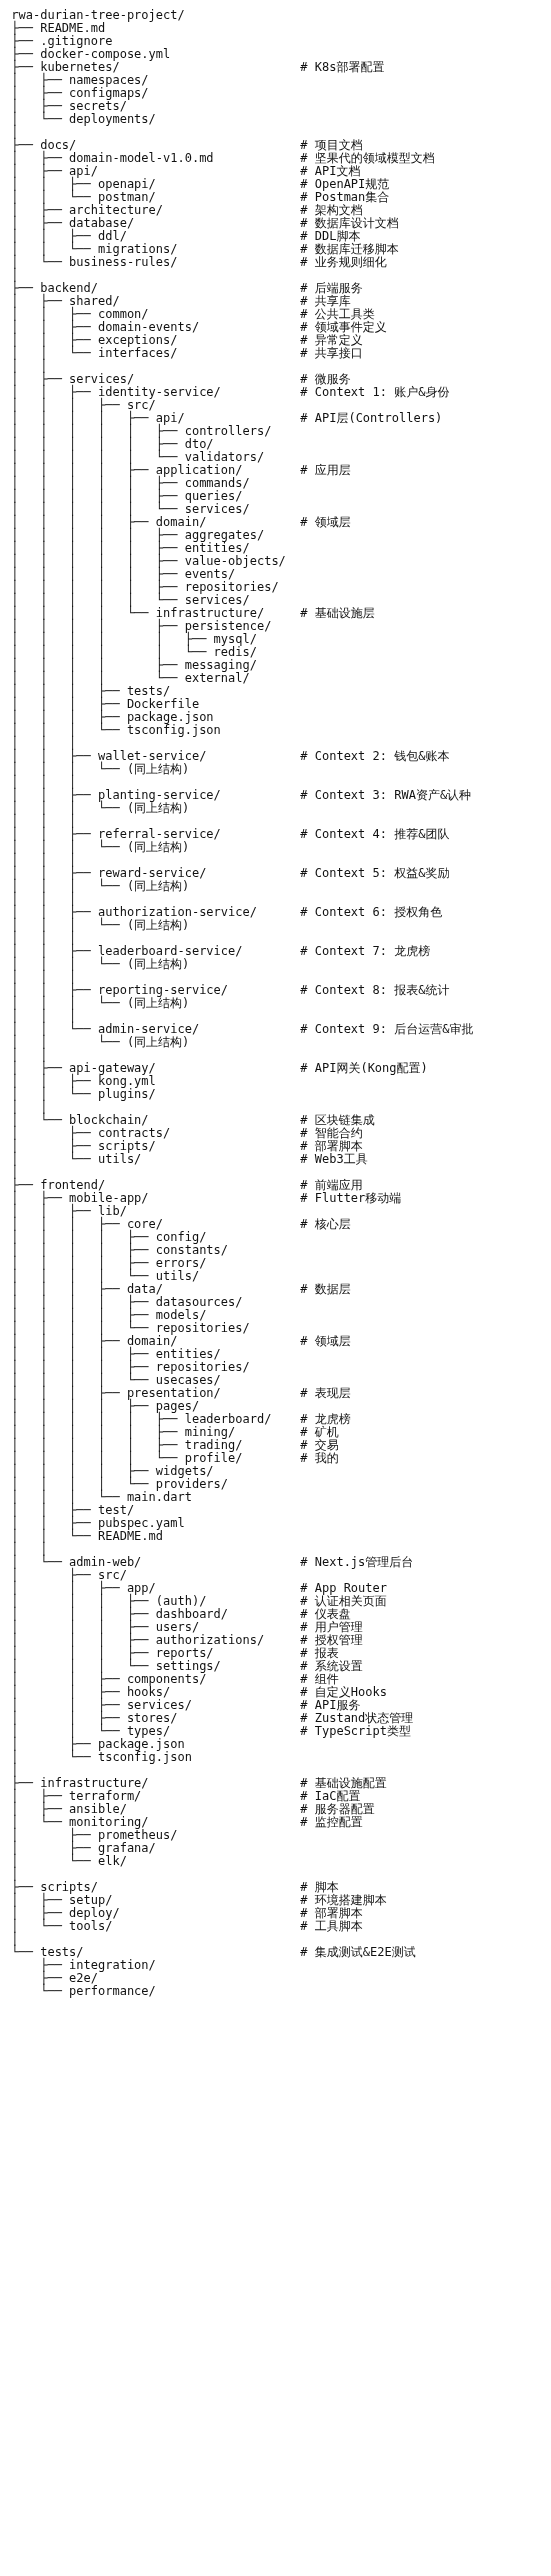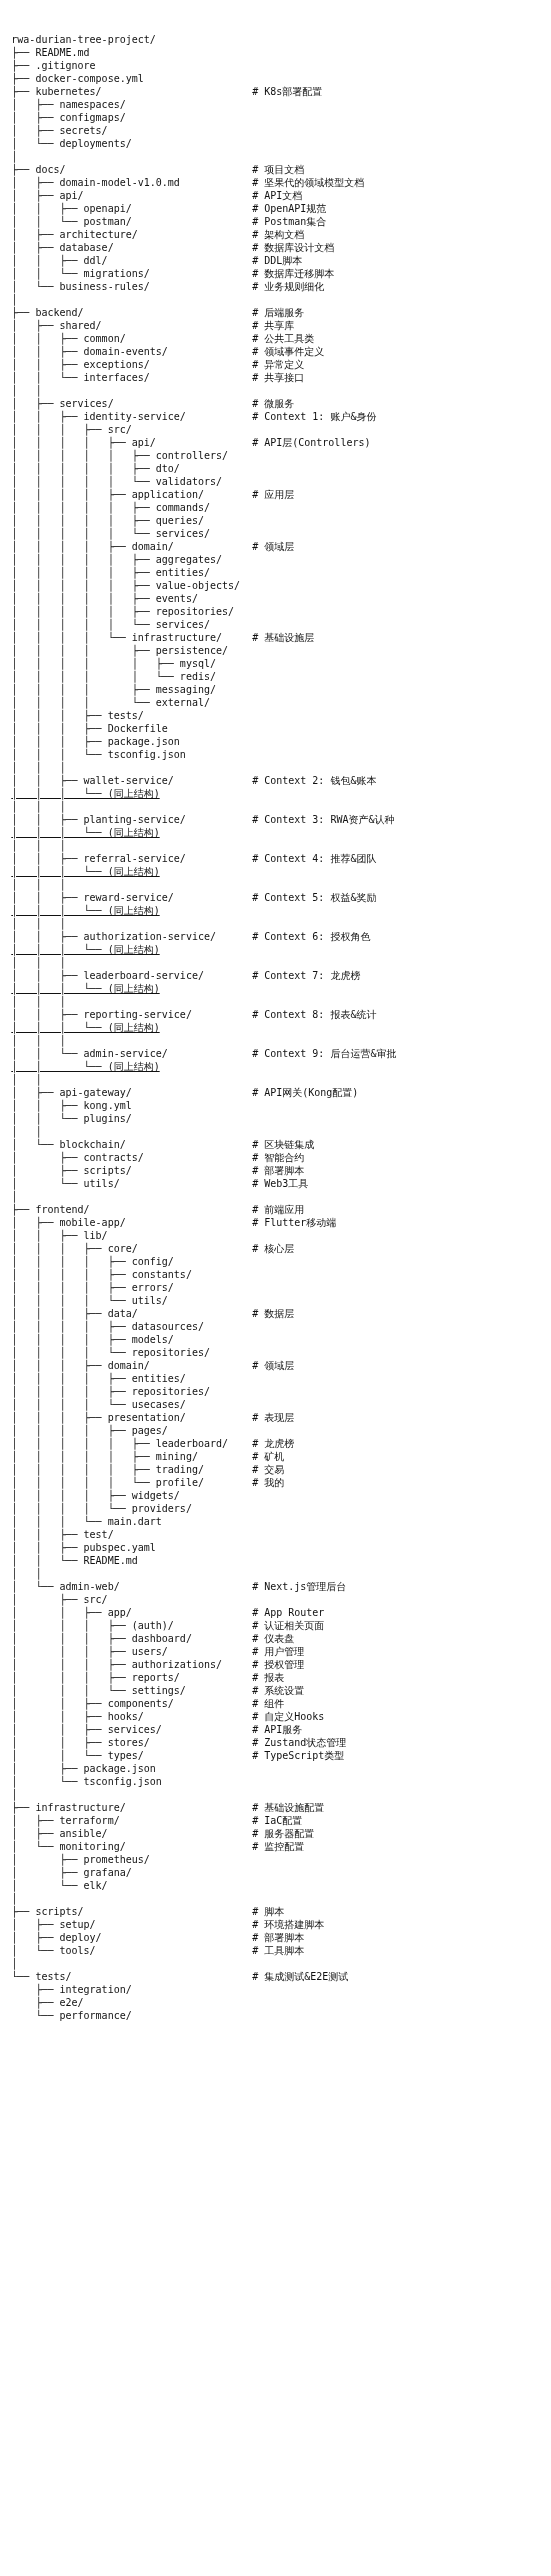--- a/index.html
+++ b/index.html
@@ -7,38 +7,36 @@
     padding: 0;
     background: #ffffff;
   }
   body {
     width: 551px;
     min-height: 3177px;
     font-family: "DejaVu Sans Mono", "Liberation Mono", monospace;
   }
   #tree {
     padding: 9.3px 0 20.6px 11.3px;
-    font-size: 10px;
+    font-size: 12px;
     line-height: 13px;
     color: #111111;
     white-space: pre;
-    margin-top: 24px;
   }
   .row {
     display: block;
     white-space: pre;
     height: 13px;
   }
   .path {
     color: #111111;
   }
   .comment {
     color: #111111;
   }
   .u {
-    text-decoration: underline;
   }
 </style>
 </head>
 <body>
 
 <div id="tree"><div class="row"><span class="path">rwa-durian-tree-project/</span></div><div class="row"><span class="path">├── README.md</span></div><div class="row"><span class="path">├── .gitignore</span></div><div class="row"><span class="path">├── docker-compose.yml</span></div><div class="row"><span class="path">├── kubernetes/</span><span>                         </span><span class="comment"># K8s部署配置</span></div><div class="row"><span class="path">│   ├── namespaces/</span></div><div class="row"><span class="path">│   ├── configmaps/</span></div><div class="row"><span class="path">│   ├── secrets/</span></div><div class="row"><span class="path">│   └── deployments/</span></div><div class="row"><span class="path">│</span></div><div class="row"><span class="path">├── docs/</span><span>                               </span><span class="comment"># 项目文档</span></div><div class="row"><span class="path">│   ├── domain-model-v1.0.md</span><span>            </span><span class="comment"># 坚果代的领域模型文档</span></div><div class="row"><span class="path">│   ├── api/</span><span>                            </span><span class="comment"># API文档</span></div><div class="row"><span class="path">│   │   ├── openapi/</span><span>                    </span><span class="comment"># OpenAPI规范</span></div><div class="row"><span class="path">│   │   └── postman/</span><span>                    </span><span class="comment"># Postman集合</span></div><div class="row"><span class="path">│   ├── architecture/</span><span>                   </span><span class="comment"># 架构文档</span></div><div class="row"><span class="path">│   ├── database/</span><span>                       </span><span class="comment"># 数据库设计文档</span></div><div class="row"><span class="path">│   │   ├── ddl/</span><span>                        </span><span class="comment"># DDL脚本</span></div><div class="row"><span class="path">│   │   └── migrations/</span><span>                 </span><span class="comment"># 数据库迁移脚本</span></div><div class="row"><span class="path">│   └── business-rules/</span><span>                 </span><span class="comment"># 业务规则细化</span></div><div class="row"><span class="path">│</span></div><div class="row"><span class="path">├── backend/</span><span>                            </span><span class="comment"># 后端服务</span></div><div class="row"><span class="path">│   ├── shared/</span><span>                         </span><span class="comment"># 共享库</span></div><div class="row"><span class="path">│   │   ├── common/</span><span>                     </span><span class="comment"># 公共工具类</span></div><div class="row"><span class="path">│   │   ├── domain-events/</span><span>              </span><span class="comment"># 领域事件定义</span></div><div class="row"><span class="path">│   │   ├── exceptions/</span><span>                 </span><span class="comment"># 异常定义</span></div><div class="row"><span class="path">│   │   └── interfaces/</span><span>                 </span><span class="comment"># 共享接口</span></div><div class="row"><span class="path">│   │</span></div><div class="row"><span class="path">│   ├── services/</span><span>                       </span><span class="comment"># 微服务</span></div><div class="row"><span class="path">│   │   ├── identity-service/</span><span>           </span><span class="comment"># Context 1: 账户&amp;身份</span></div><div class="row"><span class="path">│   │   │   ├── src/</span></div><div class="row"><span class="path">│   │   │   │   ├── api/</span><span>                </span><span class="comment"># API层(Controllers)</span></div><div class="row"><span class="path">│   │   │   │   │   ├── controllers/</span></div><div class="row"><span class="path">│   │   │   │   │   ├── dto/</span></div><div class="row"><span class="path">│   │   │   │   │   └── validators/</span></div><div class="row"><span class="path">│   │   │   │   ├── application/</span><span>        </span><span class="comment"># 应用层</span></div><div class="row"><span class="path">│   │   │   │   │   ├── commands/</span></div><div class="row"><span class="path">│   │   │   │   │   ├── queries/</span></div><div class="row"><span class="path">│   │   │   │   │   └── services/</span></div><div class="row"><span class="path">│   │   │   │   ├── domain/</span><span>             </span><span class="comment"># 领域层</span></div><div class="row"><span class="path">│   │   │   │   │   ├── aggregates/</span></div><div class="row"><span class="path">│   │   │   │   │   ├── entities/</span></div><div class="row"><span class="path">│   │   │   │   │   ├── value-objects/</span></div><div class="row"><span class="path">│   │   │   │   │   ├── events/</span></div><div class="row"><span class="path">│   │   │   │   │   ├── repositories/</span></div><div class="row"><span class="path">│   │   │   │   │   └── services/</span></div><div class="row"><span class="path">│   │   │   │   └── infrastructure/</span><span>     </span><span class="comment"># 基础设施层</span></div><div class="row"><span class="path">│   │   │   │       ├── persistence/</span></div><div class="row"><span class="path">│   │   │   │       │   ├── mysql/</span></div><div class="row"><span class="path">│   │   │   │       │   └── redis/</span></div><div class="row"><span class="path">│   │   │   │       ├── messaging/</span></div><div class="row"><span class="path">│   │   │   │       └── external/</span></div><div class="row"><span class="path">│   │   │   ├── tests/</span></div><div class="row"><span class="path">│   │   │   ├── Dockerfile</span></div><div class="row"><span class="path">│   │   │   ├── package.json</span></div><div class="row"><span class="path">│   │   │   └── tsconfig.json</span></div><div class="row"><span class="path">│   │   │</span></div><div class="row"><span class="path">│   │   ├── wallet-service/</span><span>             </span><span class="comment"># Context 2: 钱包&amp;账本</span></div><div class="row"><span class="path u">│   │   │   └── (同上结构)</span></div><div class="row"><span class="path">│   │   │</span></div><div class="row"><span class="path">│   │   ├── planting-service/</span><span>           </span><span class="comment"># Context 3: RWA资产&amp;认种</span></div><div class="row"><span class="path u">│   │   │   └── (同上结构)</span></div><div class="row"><span class="path">│   │   │</span></div><div class="row"><span class="path">│   │   ├── referral-service/</span><span>           </span><span class="comment"># Context 4: 推荐&amp;团队</span></div><div class="row"><span class="path u">│   │   │   └── (同上结构)</span></div><div class="row"><span class="path">│   │   │</span></div><div class="row"><span class="path">│   │   ├── reward-service/</span><span>             </span><span class="comment"># Context 5: 权益&amp;奖励</span></div><div class="row"><span class="path u">│   │   │   └── (同上结构)</span></div><div class="row"><span class="path">│   │   │</span></div><div class="row"><span class="path">│   │   ├── authorization-service/</span><span>      </span><span class="comment"># Context 6: 授权角色</span></div><div class="row"><span class="path u">│   │   │   └── (同上结构)</span></div><div class="row"><span class="path">│   │   │</span></div><div class="row"><span class="path">│   │   ├── leaderboard-service/</span><span>        </span><span class="comment"># Context 7: 龙虎榜</span></div><div class="row"><span class="path u">│   │   │   └── (同上结构)</span></div><div class="row"><span class="path">│   │   │</span></div><div class="row"><span class="path">│   │   ├── reporting-service/</span><span>          </span><span class="comment"># Context 8: 报表&amp;统计</span></div><div class="row"><span class="path u">│   │   │   └── (同上结构)</span></div><div class="row"><span class="path">│   │   │</span></div><div class="row"><span class="path">│   │   └── admin-service/</span><span>              </span><span class="comment"># Context 9: 后台运营&amp;审批</span></div><div class="row"><span class="path u">│   │       └── (同上结构)</span></div><div class="row"><span class="path">│   │</span></div><div class="row"><span class="path">│   ├── api-gateway/</span><span>                    </span><span class="comment"># API网关(Kong配置)</span></div><div class="row"><span class="path">│   │   ├── kong.yml</span></div><div class="row"><span class="path">│   │   └── plugins/</span></div><div class="row"><span class="path">│   │</span></div><div class="row"><span class="path">│   └── blockchain/</span><span>                     </span><span class="comment"># 区块链集成</span></div><div class="row"><span class="path">│       ├── contracts/</span><span>                  </span><span class="comment"># 智能合约</span></div><div class="row"><span class="path">│       ├── scripts/</span><span>                    </span><span class="comment"># 部署脚本</span></div><div class="row"><span class="path">│       └── utils/</span><span>                      </span><span class="comment"># Web3工具</span></div><div class="row"><span class="path">│</span></div><div class="row"><span class="path">├── frontend/</span><span>                           </span><span class="comment"># 前端应用</span></div><div class="row"><span class="path">│   ├── mobile-app/</span><span>                     </span><span class="comment"># Flutter移动端</span></div><div class="row"><span class="path">│   │   ├── lib/</span></div><div class="row"><span class="path">│   │   │   ├── core/</span><span>                   </span><span class="comment"># 核心层</span></div><div class="row"><span class="path">│   │   │   │   ├── config/</span></div><div class="row"><span class="path">│   │   │   │   ├── constants/</span></div><div class="row"><span class="path">│   │   │   │   ├── errors/</span></div><div class="row"><span class="path">│   │   │   │   └── utils/</span></div><div class="row"><span class="path">│   │   │   ├── data/</span><span>                   </span><span class="comment"># 数据层</span></div><div class="row"><span class="path">│   │   │   │   ├── datasources/</span></div><div class="row"><span class="path">│   │   │   │   ├── models/</span></div><div class="row"><span class="path">│   │   │   │   └── repositories/</span></div><div class="row"><span class="path">│   │   │   ├── domain/</span><span>                 </span><span class="comment"># 领域层</span></div><div class="row"><span class="path">│   │   │   │   ├── entities/</span></div><div class="row"><span class="path">│   │   │   │   ├── repositories/</span></div><div class="row"><span class="path">│   │   │   │   └── usecases/</span></div><div class="row"><span class="path">│   │   │   ├── presentation/</span><span>           </span><span class="comment"># 表现层</span></div><div class="row"><span class="path">│   │   │   │   ├── pages/</span></div><div class="row"><span class="path">│   │   │   │   │   ├── leaderboard/</span><span>    </span><span class="comment"># 龙虎榜</span></div><div class="row"><span class="path">│   │   │   │   │   ├── mining/</span><span>         </span><span class="comment"># 矿机</span></div><div class="row"><span class="path">│   │   │   │   │   ├── trading/</span><span>        </span><span class="comment"># 交易</span></div><div class="row"><span class="path">│   │   │   │   │   └── profile/</span><span>        </span><span class="comment"># 我的</span></div><div class="row"><span class="path">│   │   │   │   ├── widgets/</span></div><div class="row"><span class="path">│   │   │   │   └── providers/</span></div><div class="row"><span class="path">│   │   │   └── main.dart</span></div><div class="row"><span class="path">│   │   ├── test/</span></div><div class="row"><span class="path">│   │   ├── pubspec.yaml</span></div><div class="row"><span class="path">│   │   └── README.md</span></div><div class="row"><span class="path">│   │</span></div><div class="row"><span class="path">│   └── admin-web/</span><span>                      </span><span class="comment"># Next.js管理后台</span></div><div class="row"><span class="path">│       ├── src/</span></div><div class="row"><span class="path">│       │   ├── app/</span><span>                    </span><span class="comment"># App Router</span></div><div class="row"><span class="path">│       │   │   ├── (auth)/</span><span>             </span><span class="comment"># 认证相关页面</span></div><div class="row"><span class="path">│       │   │   ├── dashboard/</span><span>          </span><span class="comment"># 仪表盘</span></div><div class="row"><span class="path">│       │   │   ├── users/</span><span>              </span><span class="comment"># 用户管理</span></div><div class="row"><span class="path">│       │   │   ├── authorizations/</span><span>     </span><span class="comment"># 授权管理</span></div><div class="row"><span class="path">│       │   │   ├── reports/</span><span>            </span><span class="comment"># 报表</span></div><div class="row"><span class="path">│       │   │   └── settings/</span><span>           </span><span class="comment"># 系统设置</span></div><div class="row"><span class="path">│       │   ├── components/</span><span>             </span><span class="comment"># 组件</span></div><div class="row"><span class="path">│       │   ├── hooks/</span><span>                  </span><span class="comment"># 自定义Hooks</span></div><div class="row"><span class="path">│       │   ├── services/</span><span>               </span><span class="comment"># API服务</span></div><div class="row"><span class="path">│       │   ├── stores/</span><span>                 </span><span class="comment"># Zustand状态管理</span></div><div class="row"><span class="path">│       │   └── types/</span><span>                  </span><span class="comment"># TypeScript类型</span></div><div class="row"><span class="path">│       ├── package.json</span></div><div class="row"><span class="path">│       └── tsconfig.json</span></div><div class="row"><span class="path">│</span></div><div class="row"><span class="path">├── infrastructure/</span><span>                     </span><span class="comment"># 基础设施配置</span></div><div class="row"><span class="path">│   ├── terraform/</span><span>                      </span><span class="comment"># IaC配置</span></div><div class="row"><span class="path">│   ├── ansible/</span><span>                        </span><span class="comment"># 服务器配置</span></div><div class="row"><span class="path">│   └── monitoring/</span><span>                     </span><span class="comment"># 监控配置</span></div><div class="row"><span class="path">│       ├── prometheus/</span></div><div class="row"><span class="path">│       ├── grafana/</span></div><div class="row"><span class="path">│       └── elk/</span></div><div class="row"><span class="path">│</span></div><div class="row"><span class="path">├── scripts/</span><span>                            </span><span class="comment"># 脚本</span></div><div class="row"><span class="path">│   ├── setup/</span><span>                          </span><span class="comment"># 环境搭建脚本</span></div><div class="row"><span class="path">│   ├── deploy/</span><span>                         </span><span class="comment"># 部署脚本</span></div><div class="row"><span class="path">│   └── tools/</span><span>                          </span><span class="comment"># 工具脚本</span></div><div class="row"><span class="path">│</span></div><div class="row"><span class="path">└── tests/</span><span>                              </span><span class="comment"># 集成测试&amp;E2E测试</span></div><div class="row"><span class="path">    ├── integration/</span></div><div class="row"><span class="path">    ├── e2e/</span></div><div class="row"><span class="path">    └── performance/</span></div></div>
 
 
 </body></html>

